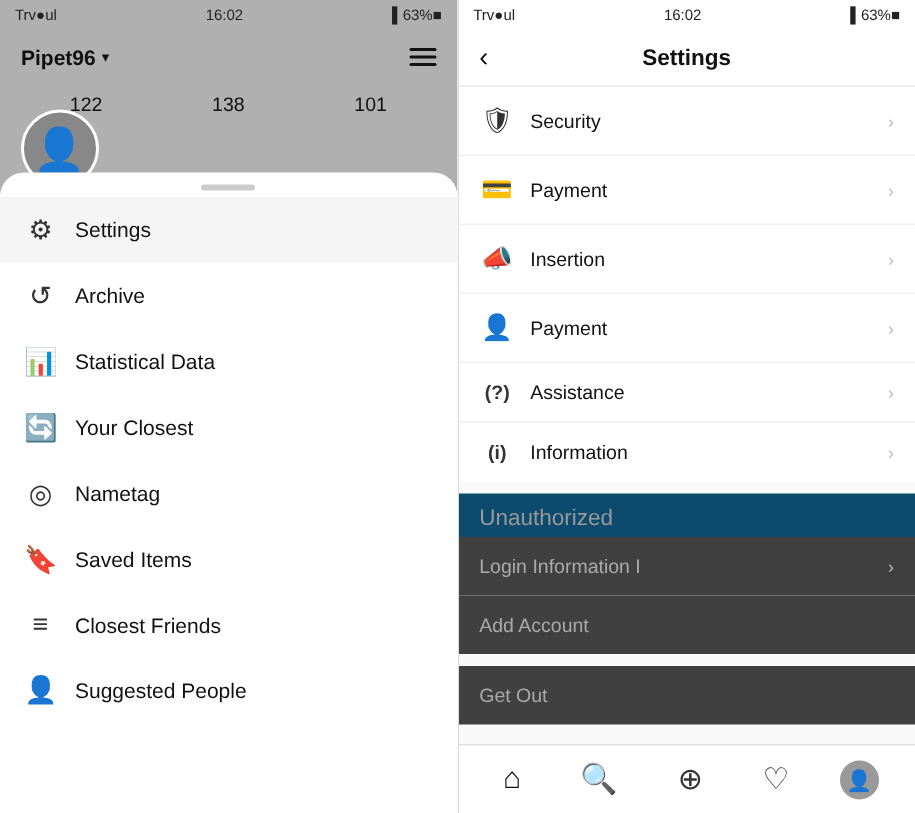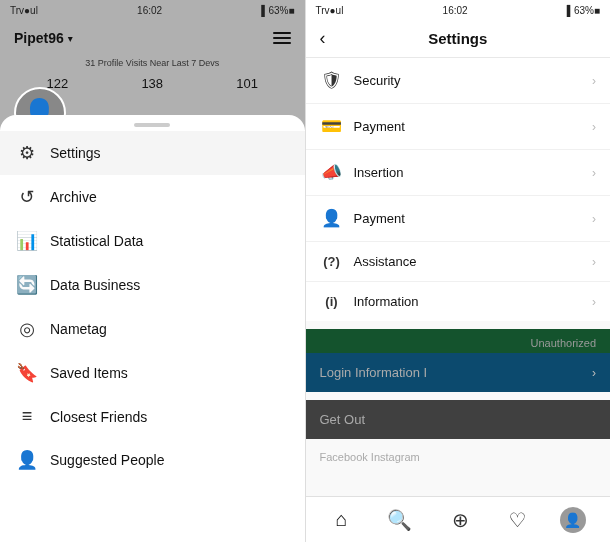--- a/index.html
+++ b/index.html
@@ -282,31 +282,30 @@
       color: #111;
     }
 
     .settings-chevron {
       font-size: 12px;
       color: #bbb;
     }
 
     .section-label {
       padding: 8px 14px 4px;
-      font-size: 11px;
+      font-size: 15px;
       color: #999;
-      background: #14532d;
-      text-align: right;
+      background: #0c4a6e;
     }
 
     .special-item {
       display: flex;
       align-items: center;
       padding: 12px 14px;
-      background: #0c4a6e;
+      background: #404040;
       cursor: pointer;
     }
 
     .special-item-label {
       flex: 1;
       font-size: 13px;
       color: #aaa;
     }
 
     .special-chevron {
@@ -388,21 +387,20 @@
       <span class="username">Pipet96</span>
       <span class="chevron-down">▾</span>
     </div>
     <div class="hamburger-icon">
       <div class="hamburger-line"></div>
       <div class="hamburger-line"></div>
       <div class="hamburger-line"></div>
     </div>
   </div>
 
-  <div class="profile-visits">31 Profile Visits Near Last 7 Devs</div>
 
   <div class="stats-row">
     <div class="stat-item">
       <span class="stat-number">122</span>
     </div>
     <div class="stat-item">
       <span class="stat-number">138</span>
     </div>
     <div class="stat-item">
       <span class="stat-number">101</span>
@@ -425,21 +423,21 @@
     <div class="menu-item">
       <span class="menu-icon">↺</span>
       <span class="menu-label">Archive</span>
     </div>
     <div class="menu-item">
       <span class="menu-icon">📊</span>
       <span class="menu-label">Statistical Data</span>
     </div>
     <div class="menu-item">
       <span class="menu-icon">🔄</span>
-      <span class="menu-label">Data Business</span>
+      <span class="menu-label">Your Closest</span>
     </div>
     <div class="menu-item">
       <span class="menu-icon">◎</span>
       <span class="menu-label">Nametag</span>
     </div>
     <div class="menu-item">
       <span class="menu-icon">🔖</span>
       <span class="menu-label">Saved Items</span>
     </div>
     <div class="menu-item">
@@ -502,20 +500,23 @@
         <span class="settings-chevron">›</span>
       </div>
     </div>
 
     <div class="section-label">Unauthorized</div>
 
     <div class="settings-section">
       <div class="special-item">
         <span class="special-item-label">Login Information I</span>
         <span class="special-chevron">›</span>
+      </div>
+      <div class="special-item">
+        <span class="special-item-label">Add Account</span>
       </div>
     </div>
 
     <div class="get-out-item">
       <span class="get-out-label">Get Out</span>
     </div>
 
     <div class="fb-insta-label">Facebook Instagram</div>
 
   </div>

